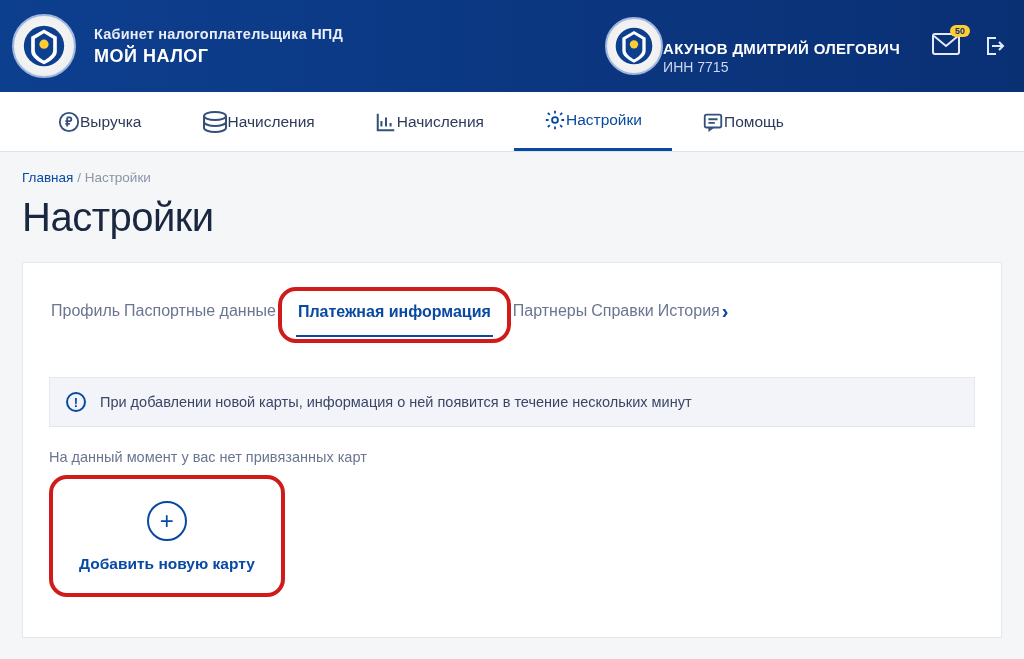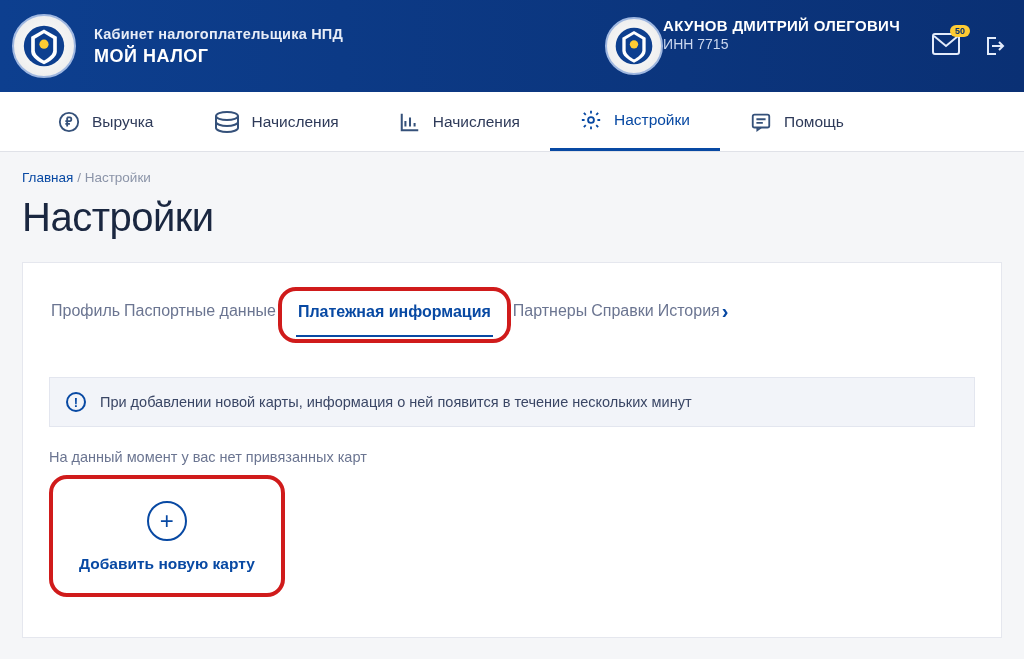--- a/index.html
+++ b/index.html
@@ -36,40 +36,40 @@
     flex-shrink:0;
   }
   .emblem-sm svg { width: 40px; height: 40px; }
   .brand {
     margin-left: 18px;
     display:flex; flex-direction:column; gap:4px;
   }
   .brand-top { font-size: 14.5px; font-weight: 600; color: #e8edf7; letter-spacing:.2px;}
   .brand-bottom { font-size: 18px; font-weight: 700; letter-spacing:.5px; }
   .spacer { flex:1; }
-  .user-block { display:flex; align-items:flex-start; gap:0; }
+  .user-block { display:flex; align-items:flex-end; gap:0; }
   .user-text { display:flex; flex-direction:column; gap:2px; }
   .user-name { font-size: 15px; font-weight:700; letter-spacing:.3px; white-space:nowrap;}
   .user-inn { font-size: 14px; color:#cdd9f0; }
   .header-icons { display:flex; align-items:center; gap:22px; margin-left:32px; }
   .mail-wrap { position:relative; }
   .mail-icon { width:28px; height:22px; color:#e3ebfa; cursor:pointer;}
   .mail-badge {
     position:absolute; top:-8px; right:-10px;
     background:#ffcc33; color:#083070; font-size:9px; font-weight:700;
     border-radius:10px; padding:1px 5px; min-width:16px; text-align:center;
   }
   .logout-icon { width:24px; height:24px; color:#e3ebfa; cursor:pointer;}
   .nav {
     background:#fff; height:60px; border-bottom:1px solid #e0e2e8;
     display:flex; align-items:stretch;
     padding-left: 28px;
   }
   .nav-item {
-    display:flex; align-items:center; gap:12px;
+    display:flex; align-items:center; gap:0;
     padding: 0 30px; cursor:pointer;
     color:#2e3a59; font-size:15.5px;
   }
   .nav-item.active {
     color:#0849a3; border-bottom:3px solid #0849a3;
   }
   .nav-icon { width:22px; height:22px; }
   .nav-icon.big { width:26px; height:22px; }
   .content { padding: 18px 22px 0 22px; }
   .breadcrumb { font-size:13.5px; color:#8b94a8; margin-bottom:10px;}

